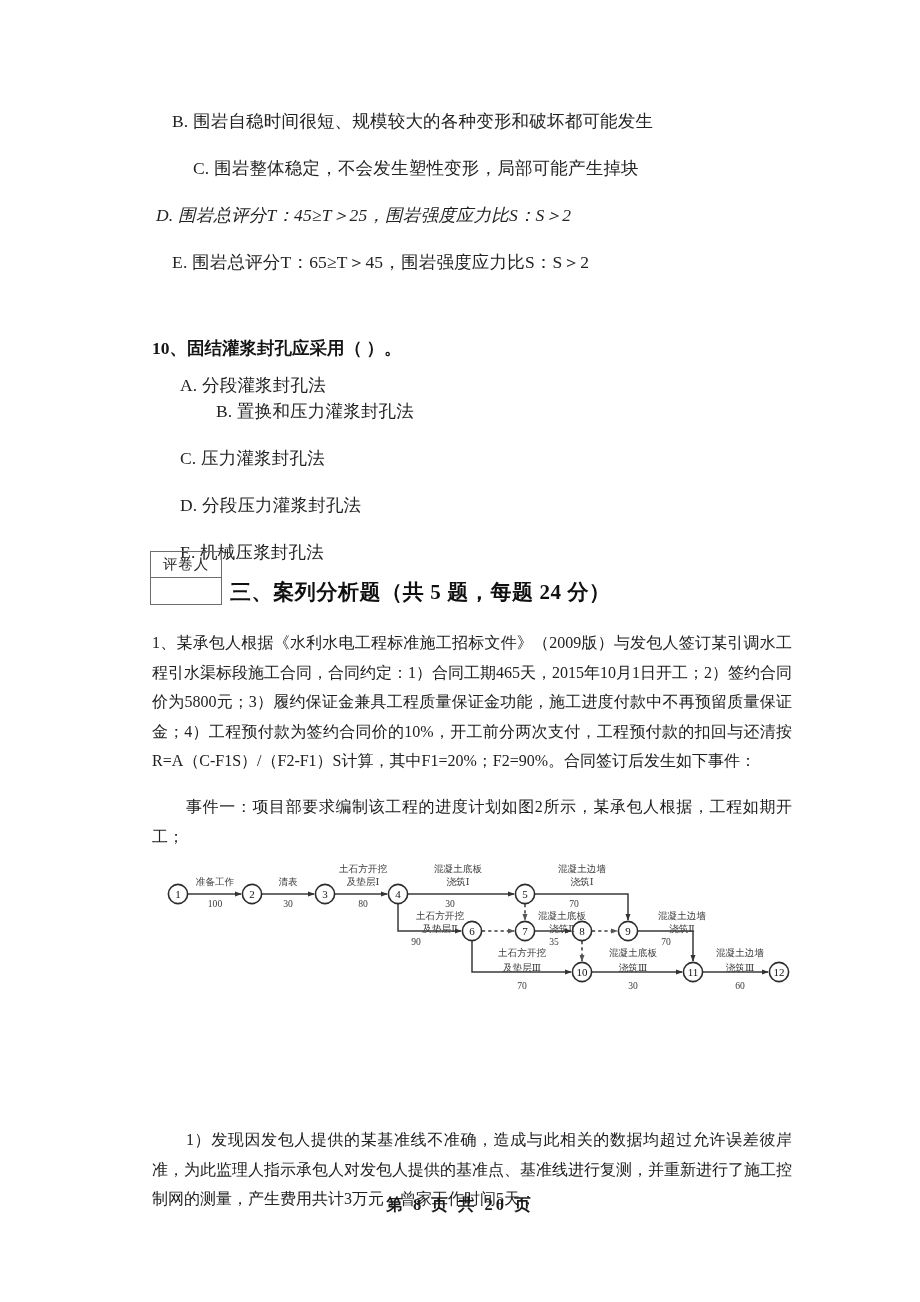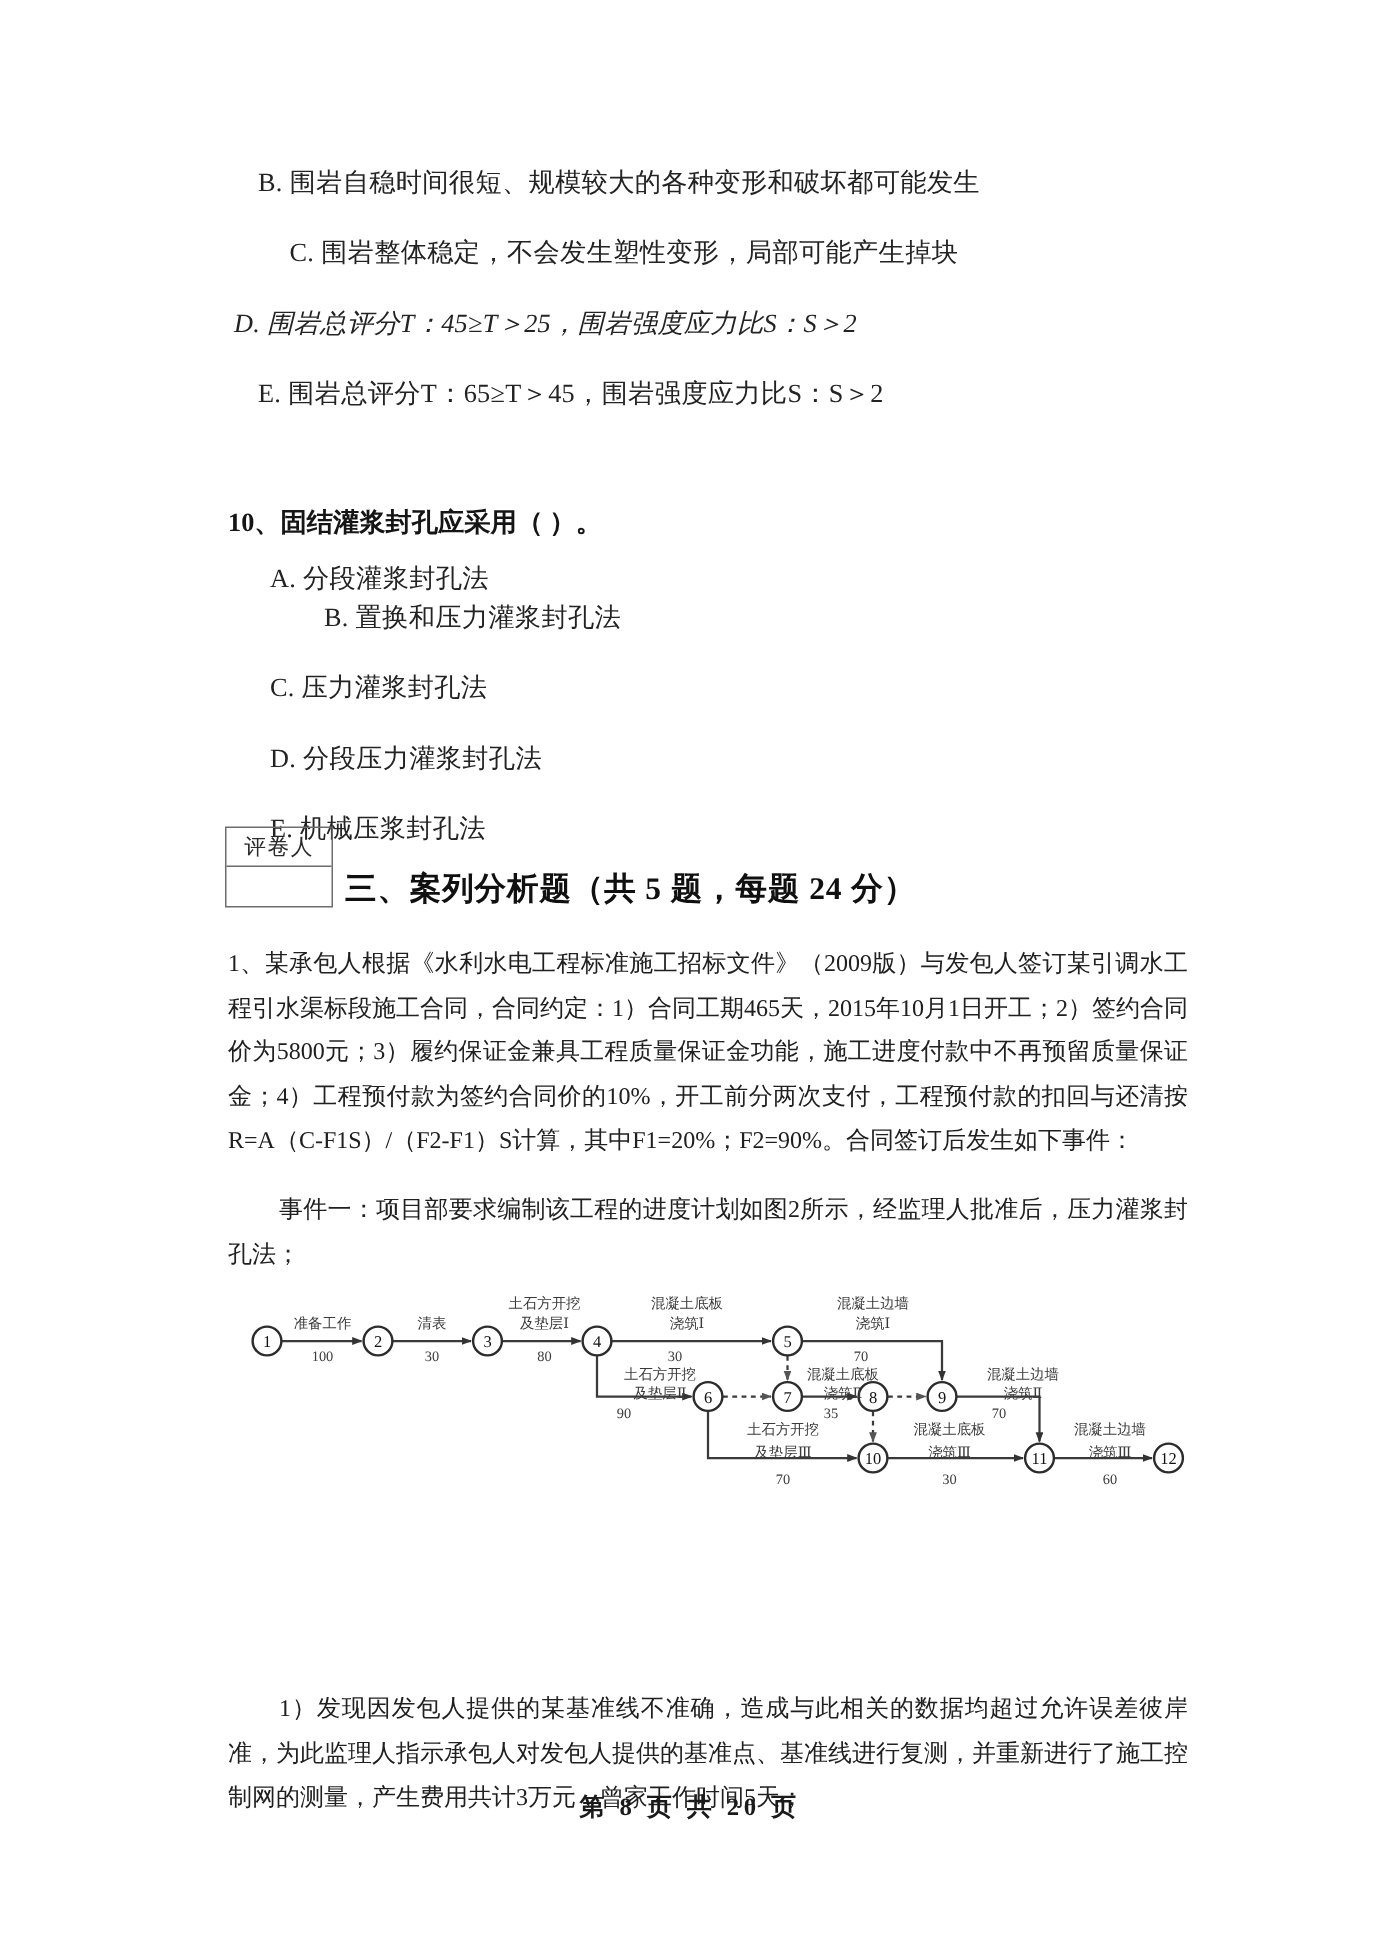--- a/index.html
+++ b/index.html
@@ -133,21 +133,21 @@
 
   <div class="grader-box">
     <div class="gb-top">评卷人</div>
     <div class="gb-bottom"></div>
   </div>
 
   <div class="section-title">三、案列分析题（共 5 题，每题 24 分）</div>
 
   <div class="para para-wide" style="top:628px;">1、某承包人根据《水利水电工程标准施工招标文件》（2009版）与发包人签订某引调水工程引水渠标段施工合同，合同约定：1）合同工期465天，2015年10月1日开工；2）签约合同价为5800元；3）履约保证金兼具工程质量保证金功能，施工进度付款中不再预留质量保证金；4）工程预付款为签约合同价的10%，开工前分两次支付，工程预付款的扣回与还清按R=A（C-F1S）/（F2-F1）S计算，其中F1=20%；F2=90%。合同签订后发生如下事件：</div>
 
-  <div class="para para-wide para-indent" style="top:792px;">事件一：项目部要求编制该工程的进度计划如图2所示，经监理人批准后，压力灌浆封孔法；</div>
+  <div class="para para-wide para-indent" style="top:792px;">事件一：项目部要求编制该工程的进度计划如图2所示，某承包人根据，工程如期开工；</div>
 
   <div class="diagram">
     <svg width="650" height="150" viewBox="0 0 650 150">
       <defs>
         <marker id="ah" markerWidth="7" markerHeight="7" refX="6.2" refY="2.6" orient="auto" markerUnits="userSpaceOnUse">
           <path d="M0,0 L7,2.6 L0,5.2 z" fill="#333"></path>
         </marker>
         <marker id="ahd" markerWidth="7" markerHeight="7" refX="6.2" refY="2.6" orient="auto" markerUnits="userSpaceOnUse">
           <path d="M0,0 L7,2.6 L0,5.2 z" fill="#555"></path>
         </marker>

